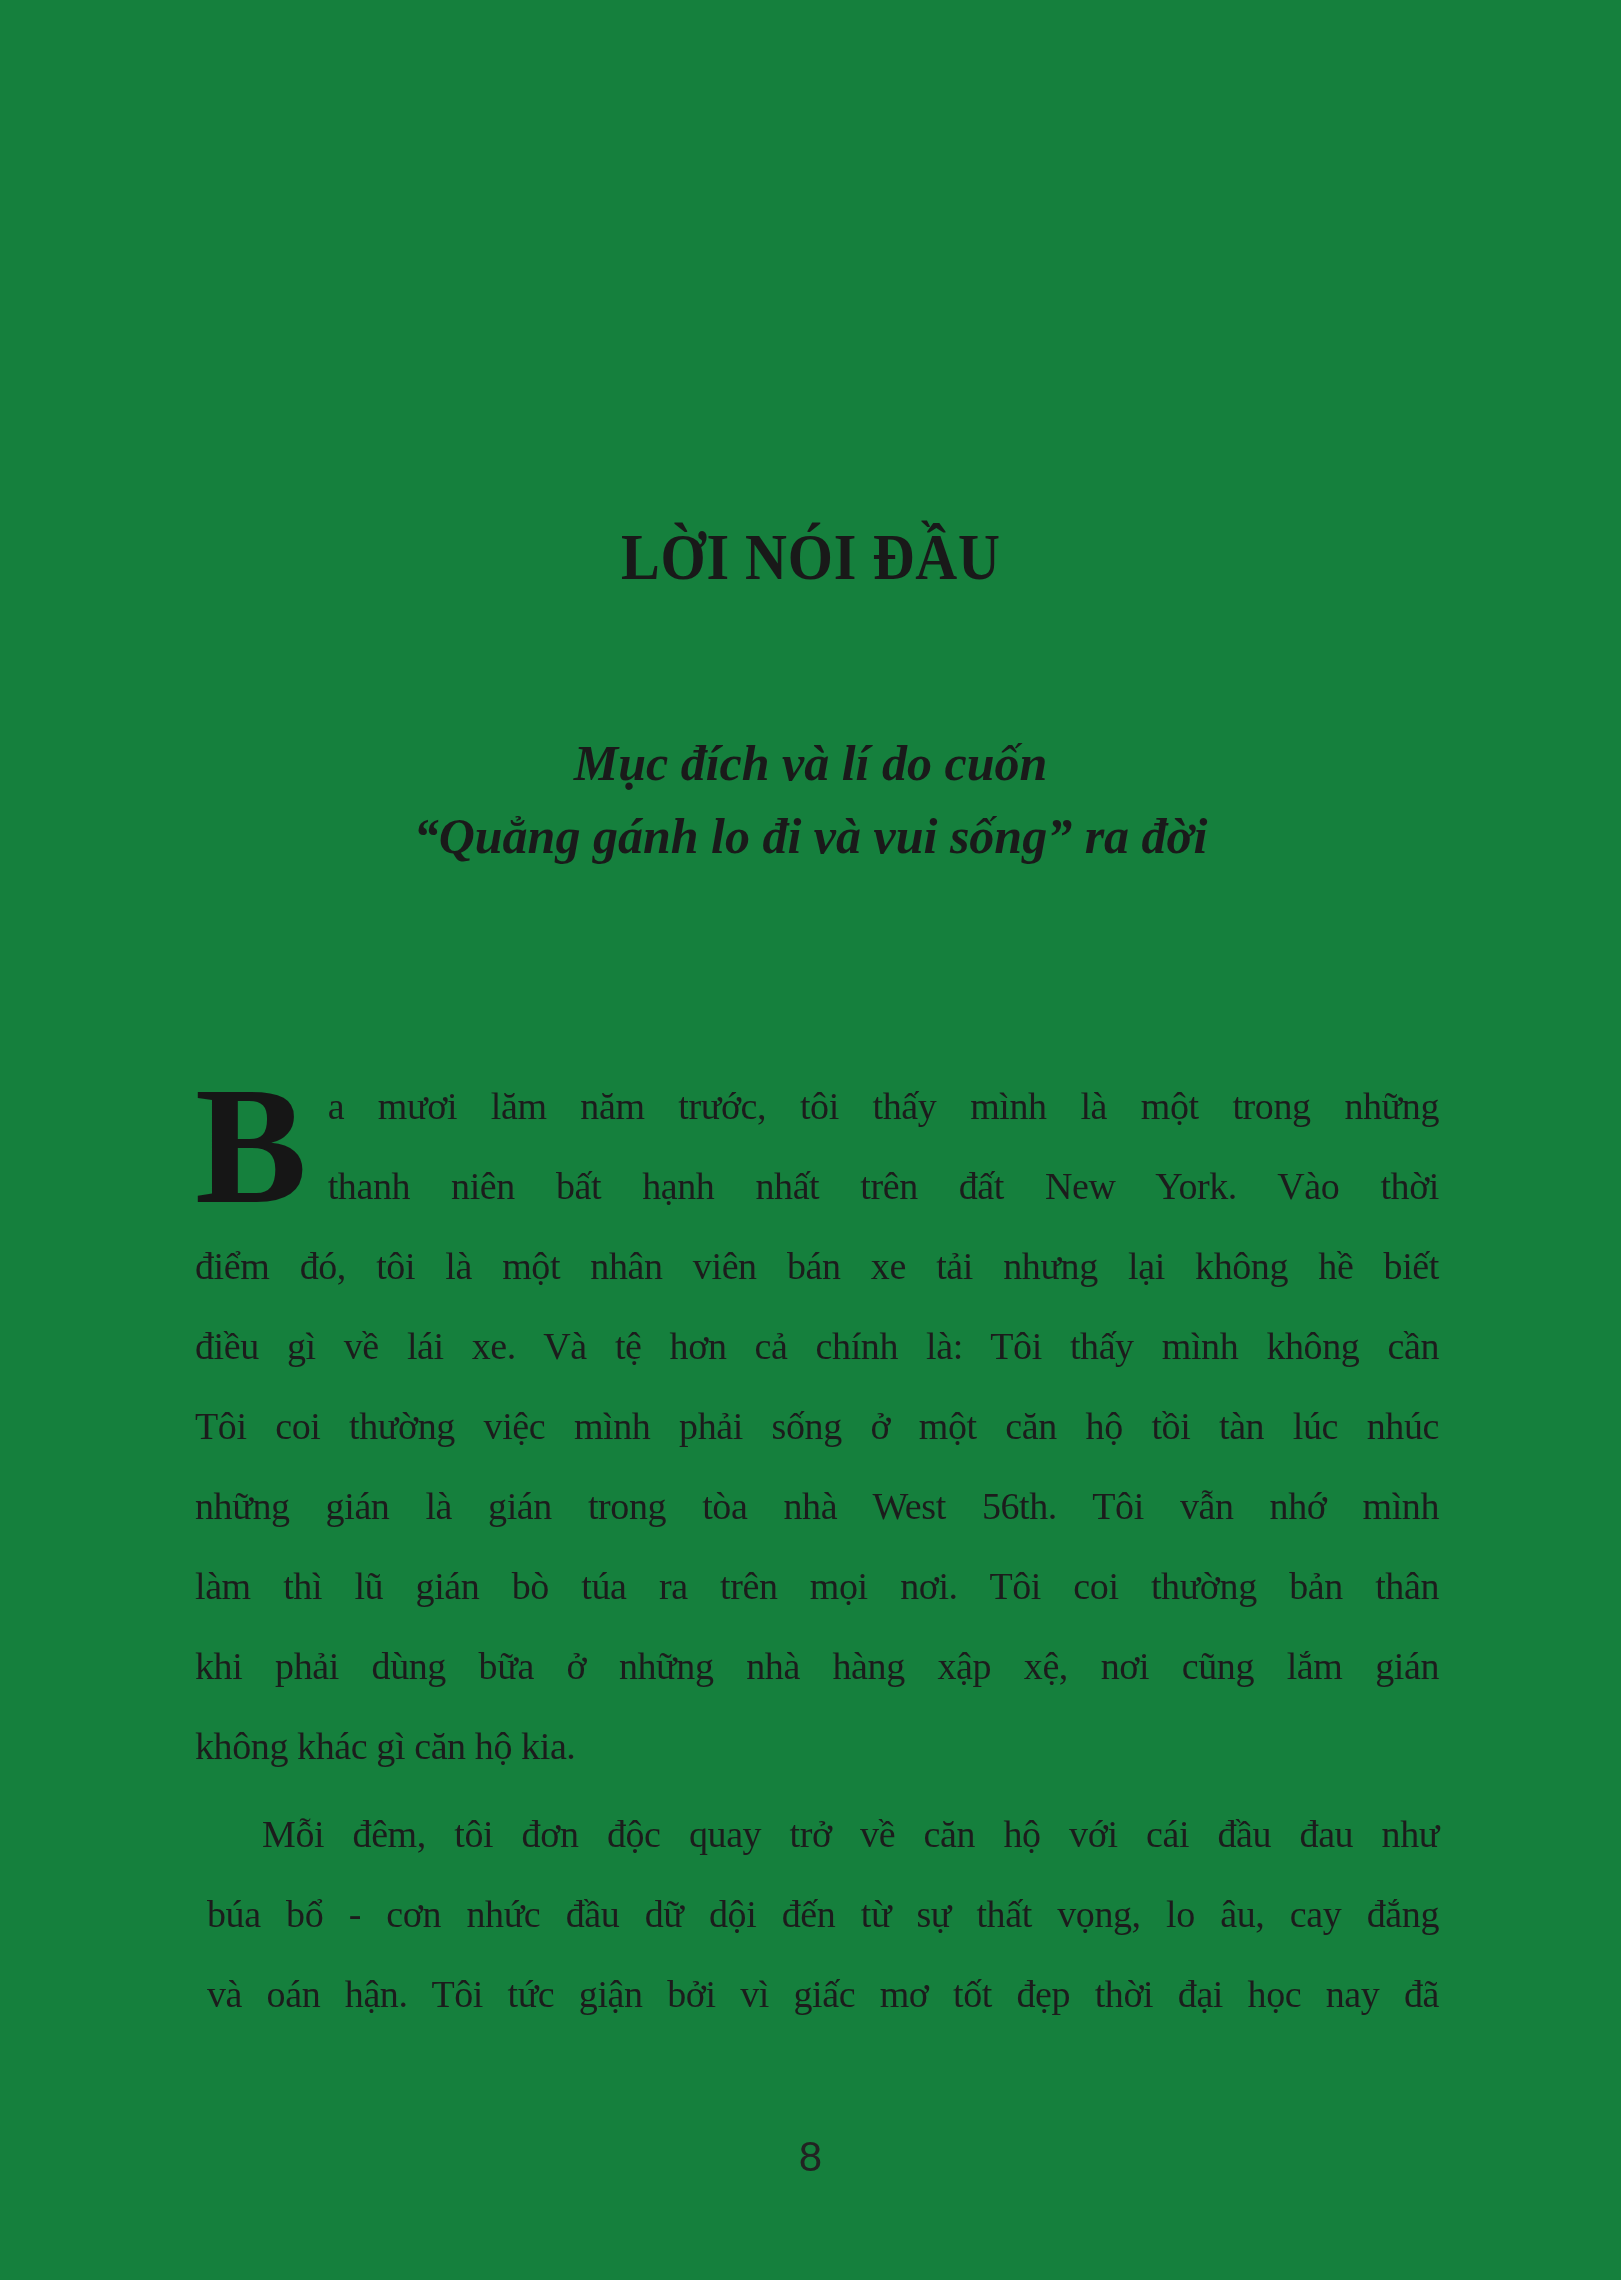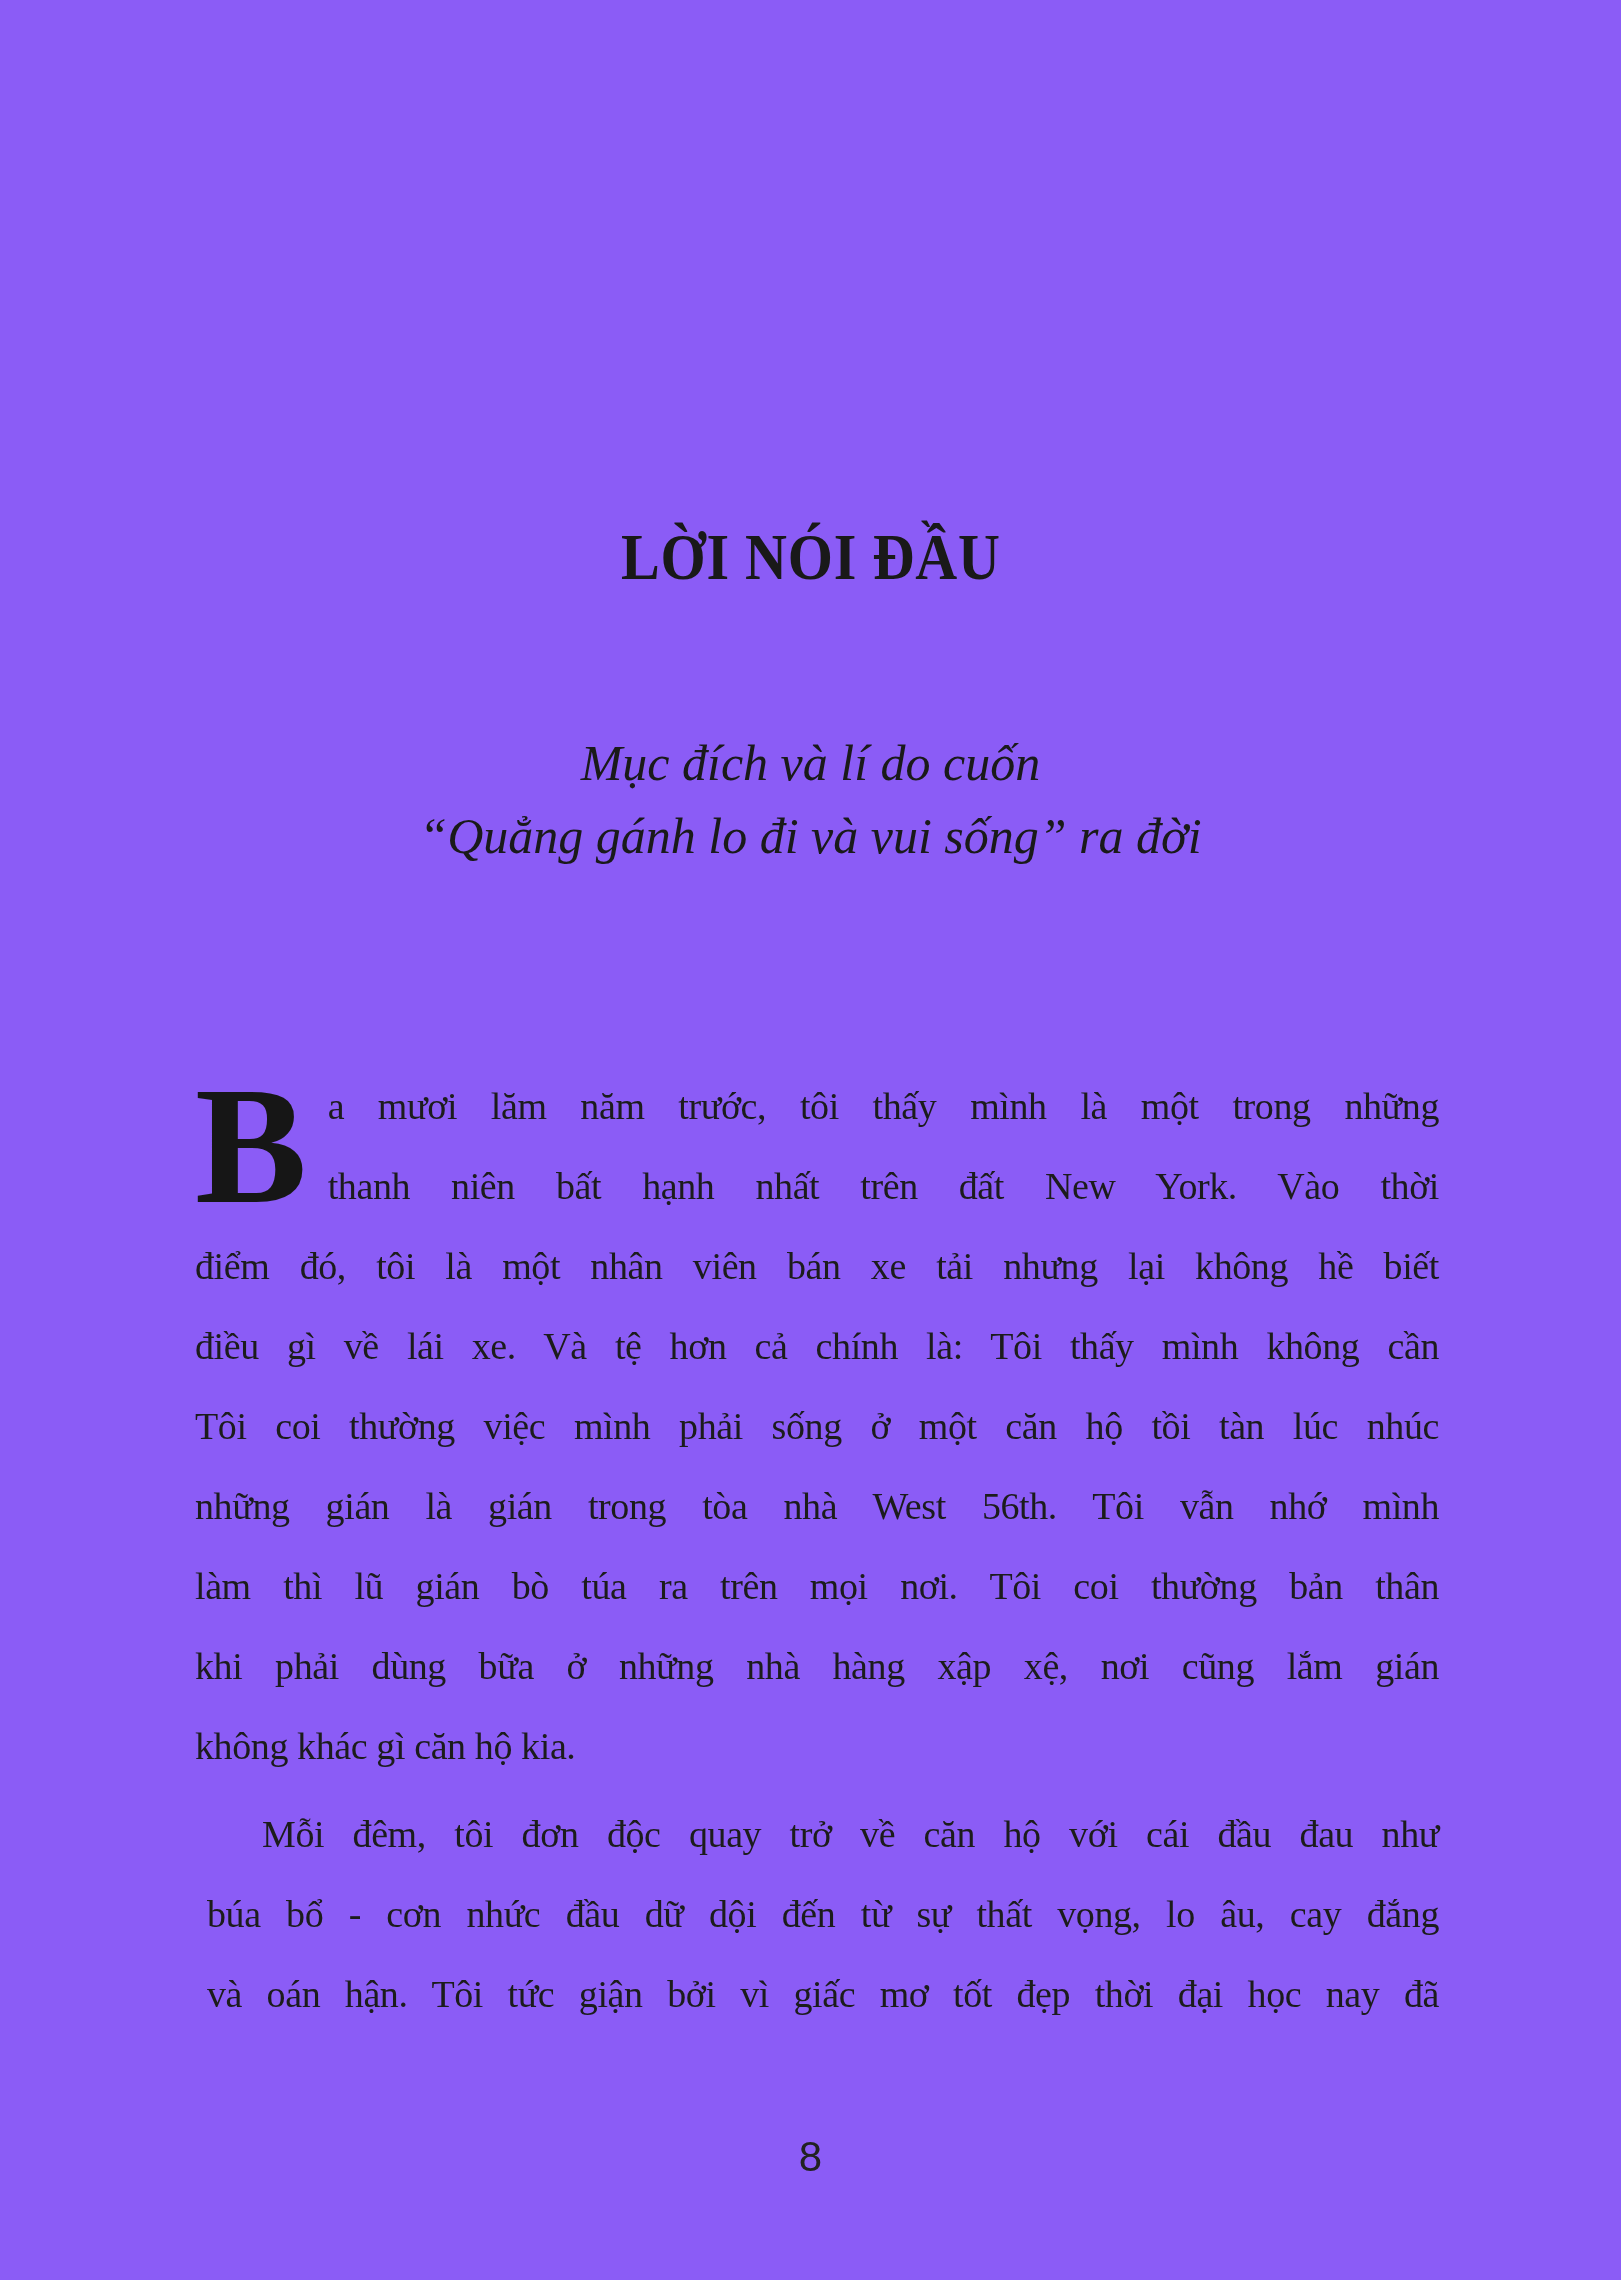--- a/index.html
+++ b/index.html
@@ -1,36 +1,36 @@
 <!DOCTYPE html>
 <html style="font-size:15px"><head>
 <meta charset="utf-8">
 <style>
   html, body { margin:0; padding:0; background:#ffffff; }
   .page {
     position:relative;
     width:1621px; height:2281px;
-    background:#8b5cf6;
+    background:#15803d;
     color:#151515;
     font-family:"Liberation Serif", serif;
     overflow:hidden;
   }
   .chapter-title {
     position:absolute; top:519px; left:0; width:1621px;
     text-align:center;
     font-size:66px; font-weight:bold;
     letter-spacing:0.9px;
     color:#191919;
   }
   .chapter-title .squeeze{ display:inline-block; transform:scaleX(0.88); transform-origin:center; }
   .chapter-subtitle {
     position:absolute; top:727px; left:0; width:1621px;
     text-align:center;
     font-size:50px; line-height:73px;
-    font-style:italic; font-weight:400;
+    font-style:italic; font-weight:700;
     color:#1a1a1a;
   }
   .body-block {
     position:absolute; top:1066px; left:195px; width:1244px;
     font-size:38px; letter-spacing:-0.4px;
     color:#1c1c1c;
   }
   .line {
     line-height:80px;
     text-align:justify;

